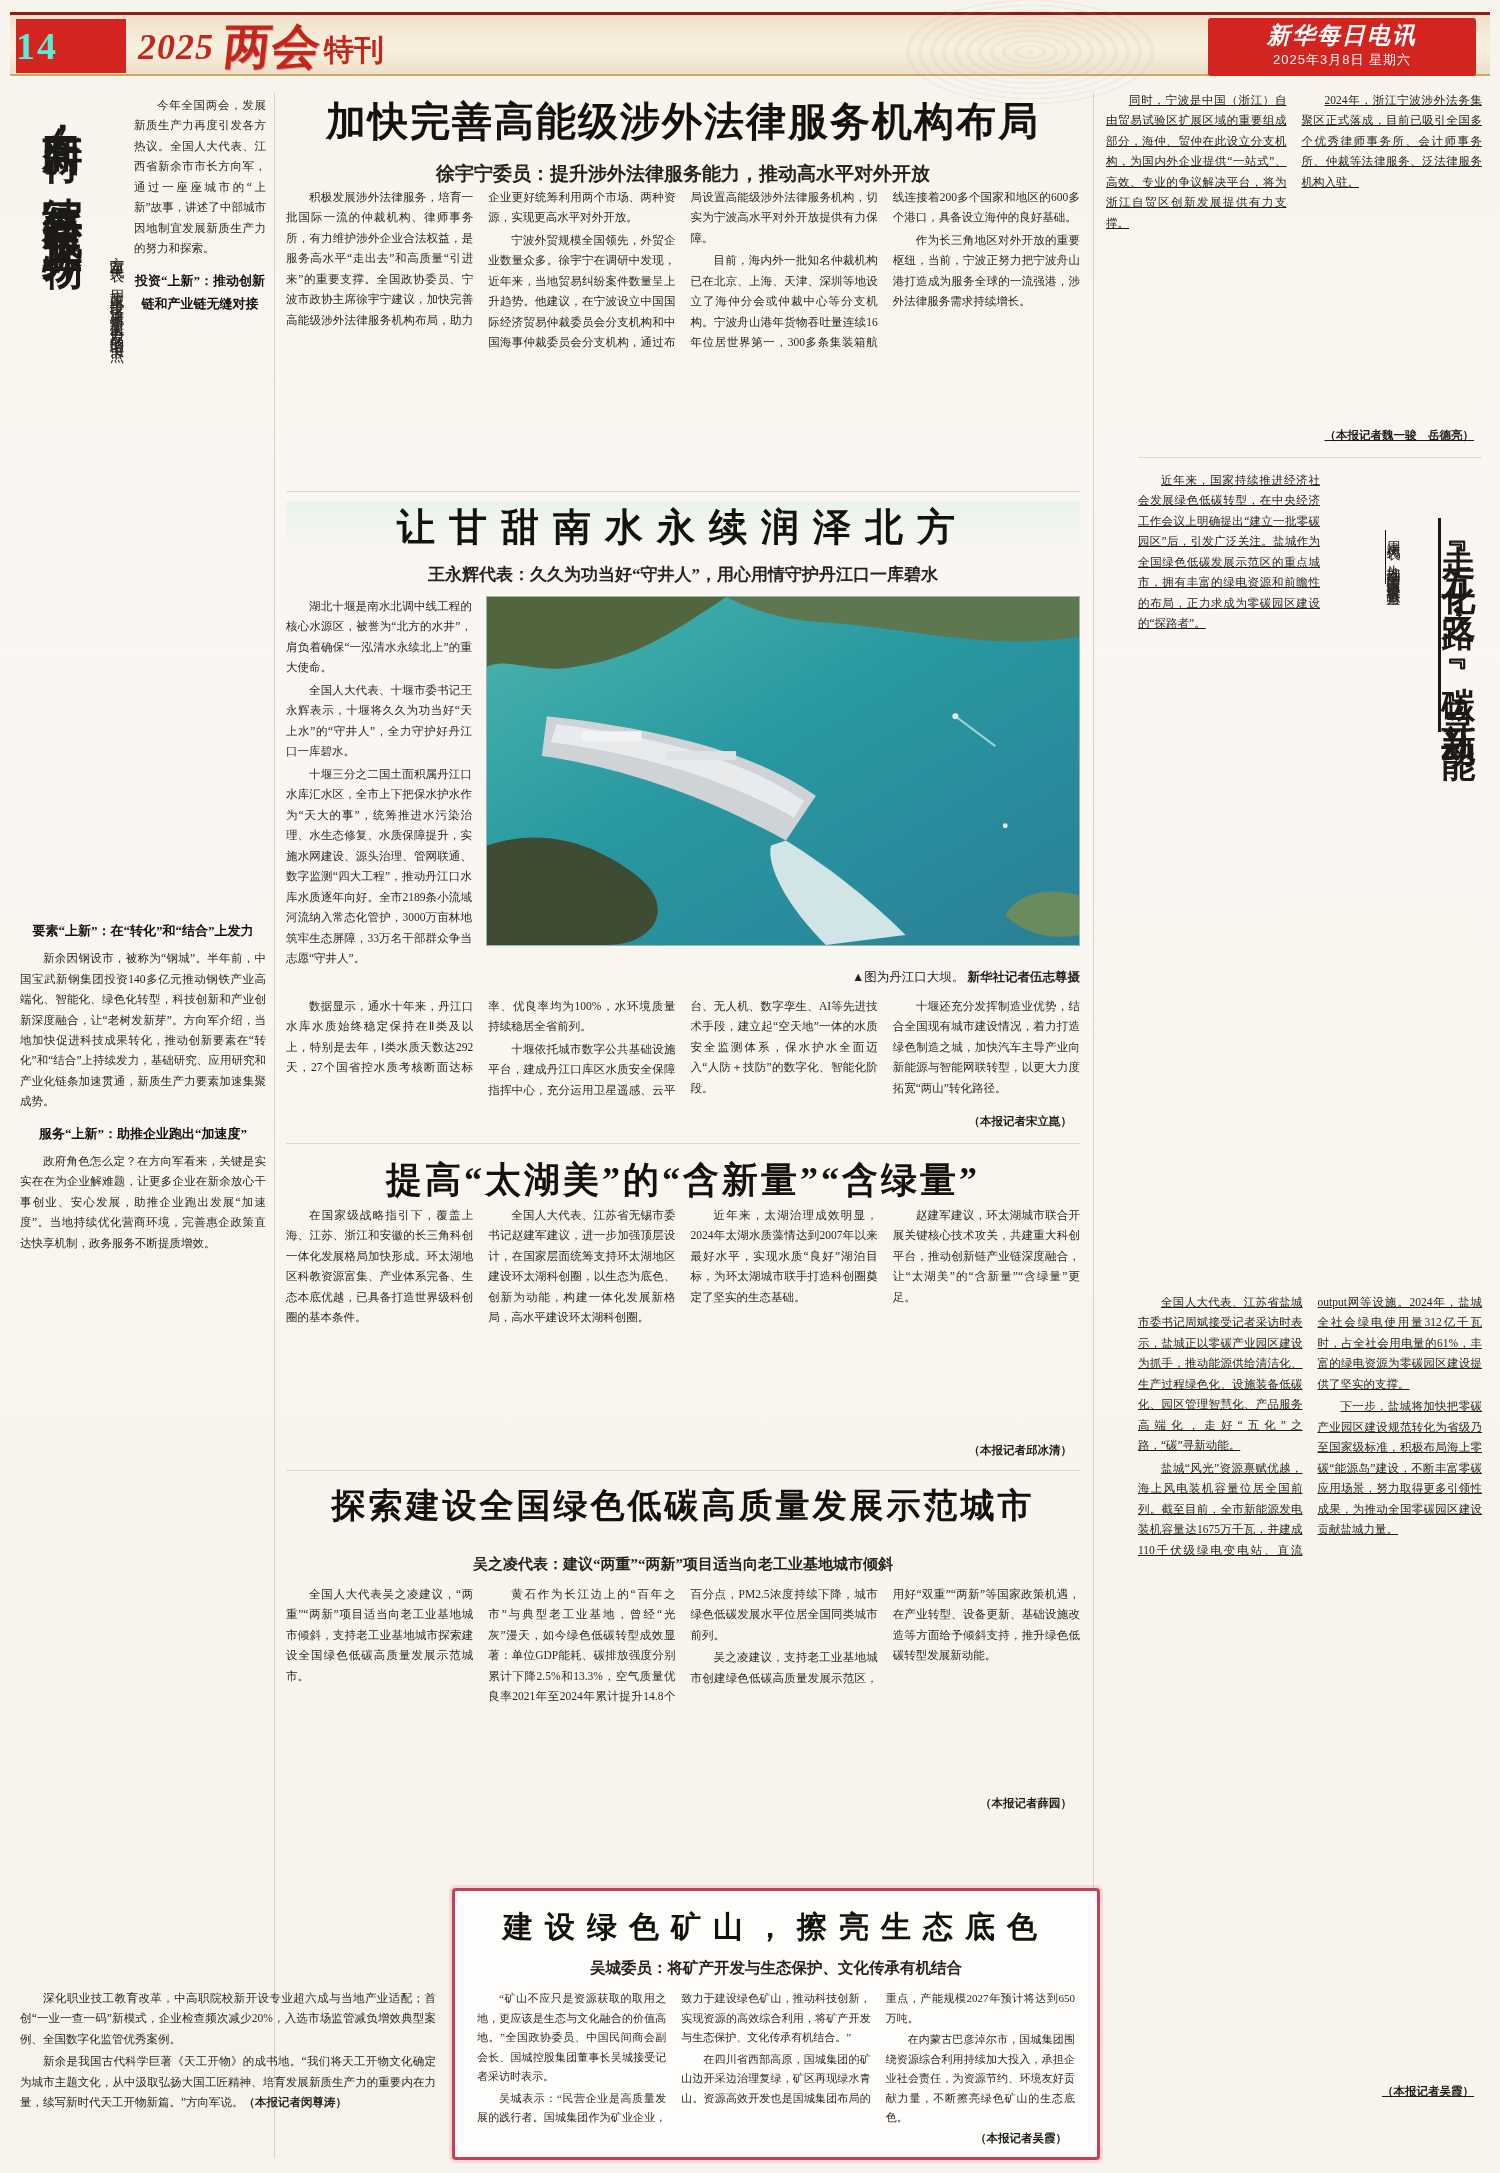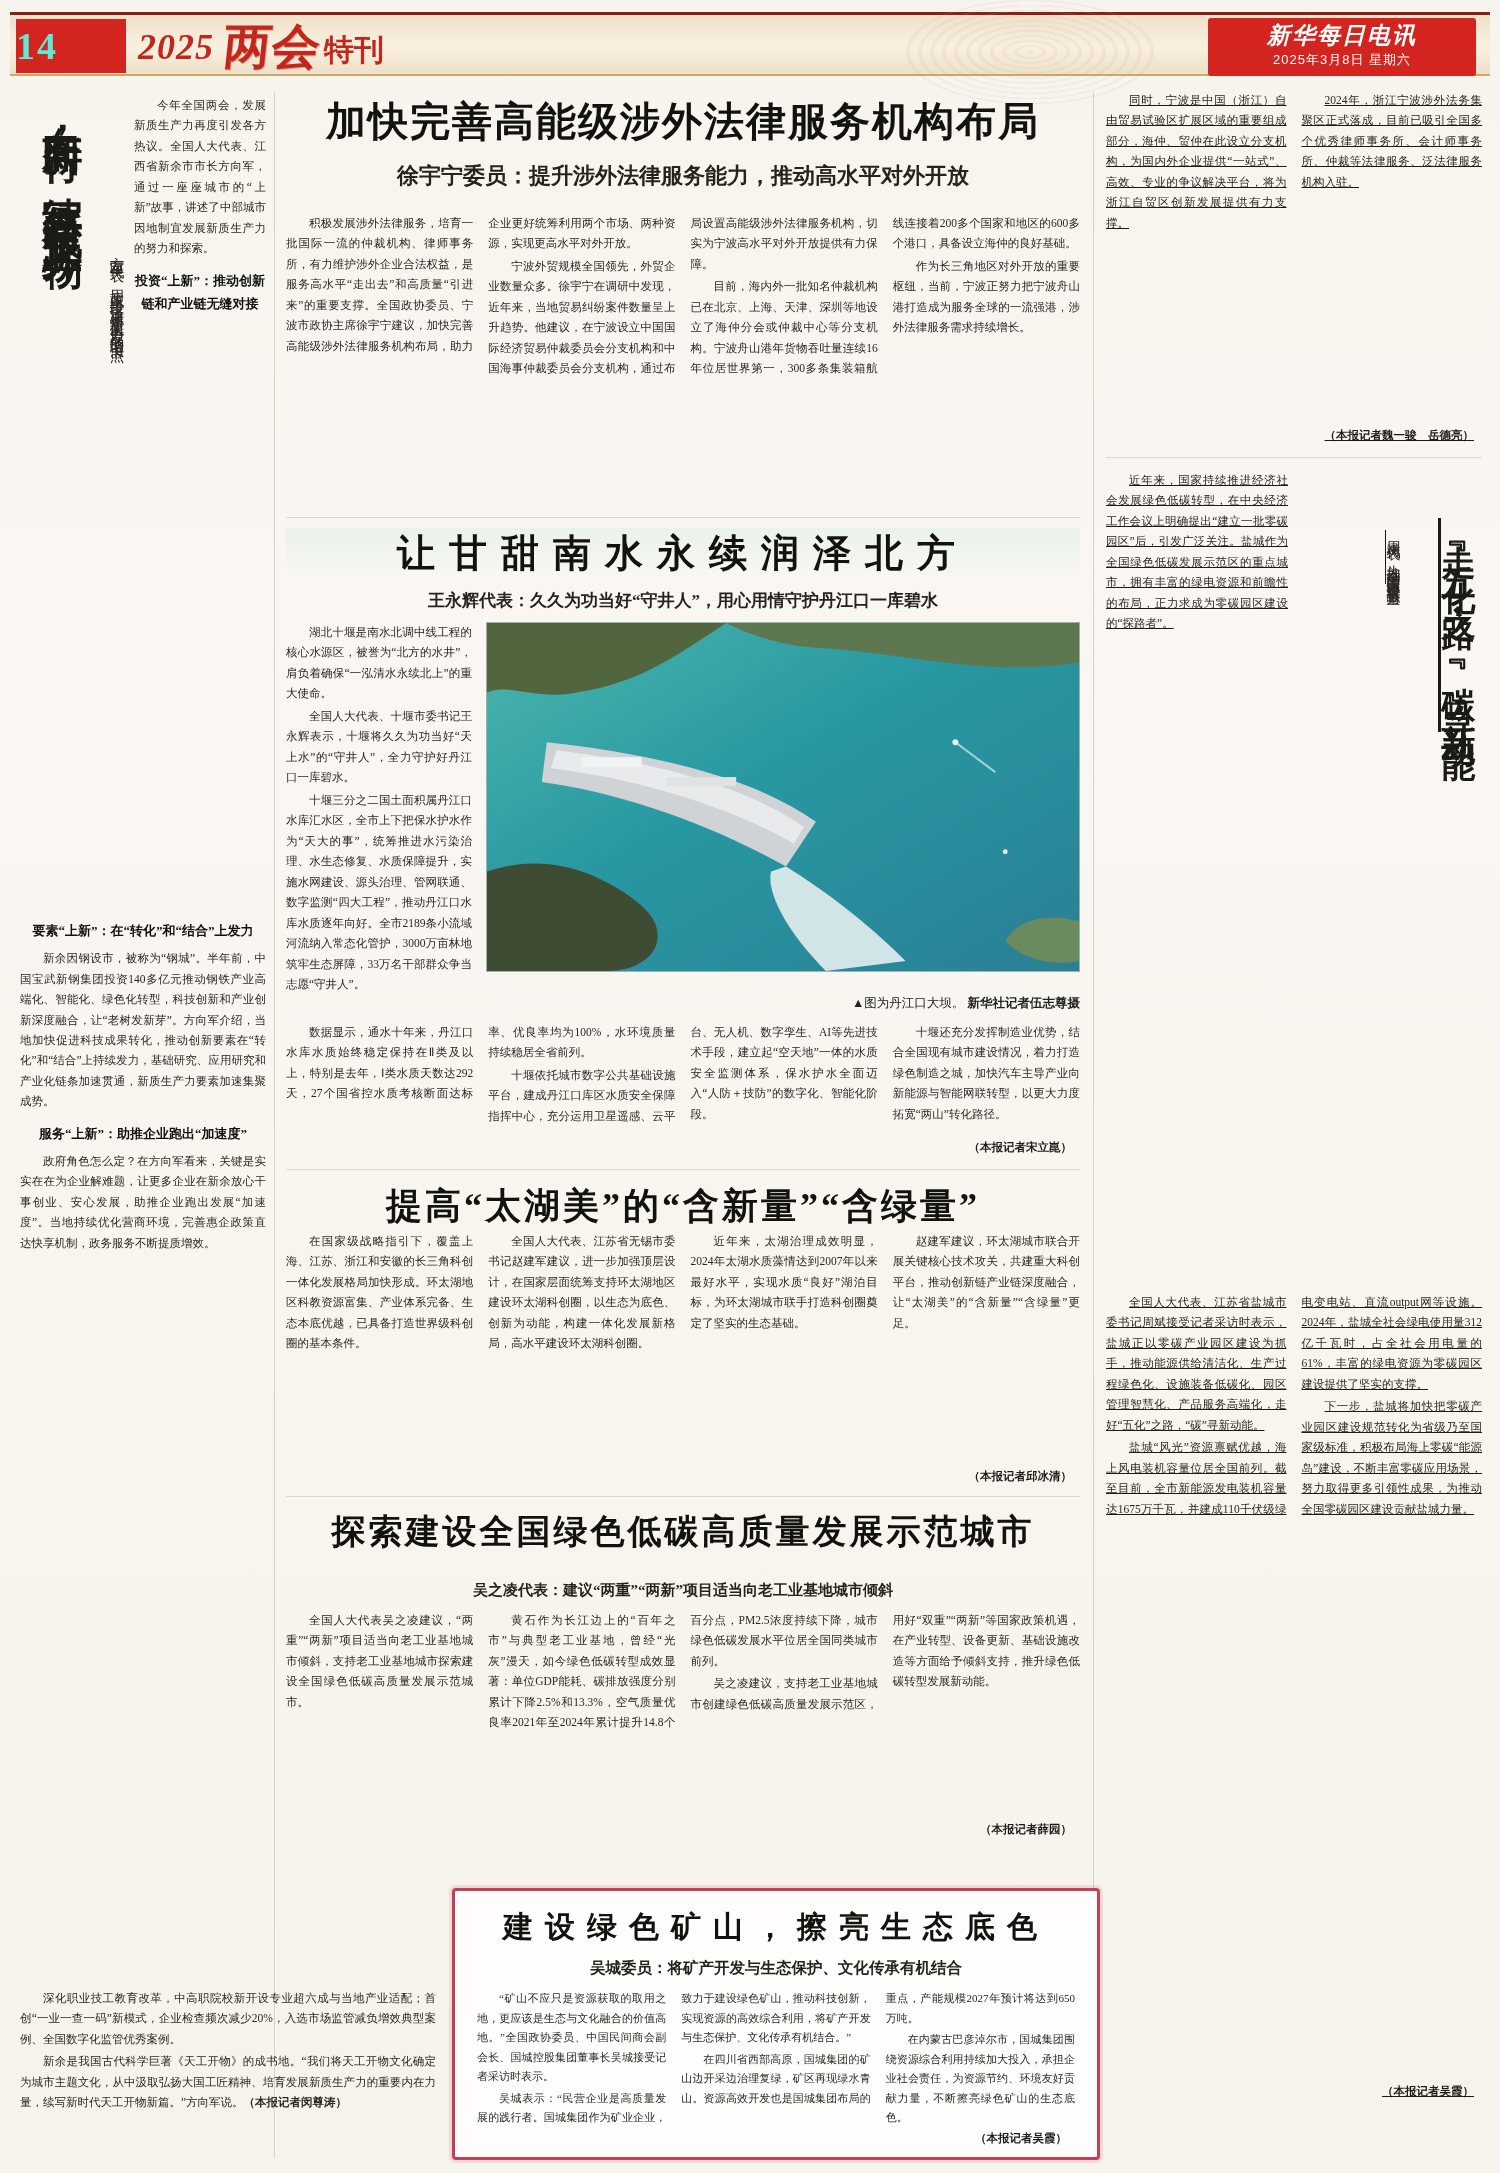--- a/index.html
+++ b/index.html
@@ -53,21 +53,21 @@
   #left-vbyline { font-size:14.5px; line-height:1.3; letter-spacing:3px; width:34px; padding-top:150px; color:#2a2722; }
   #left-introcol { flex:1; margin-left:8px; height:800px; overflow:hidden; }
   #left-lower { margin-top:14px; height:1058px; overflow:hidden; }
   #left-bottom-wide { position:absolute; left:20px; top:1988px; width:416px; height:168px; overflow:hidden; }
   
   #center { position:absolute; left:286px; top:90px; width:794px; }
   .cols4 { column-count:4; column-gap:15px; overflow:hidden; }
   .cols3 { column-count:3; column-gap:15px; overflow:hidden; }
   .cols2 { column-count:2; column-gap:15px; overflow:hidden; }
   #a1-headline { font-size:40px; letter-spacing:2px; padding-top:4px; }
-  #a1-subhead { font-size:22px; margin:12px 0 22px; }
+  #a1-subhead { font-size:19px; margin:12px 0 0; }
   #a1-body { height:288px; }
   #a2 { margin-top:16px; border-top:1px solid #ddd8cd; padding-top:10px; }
   #a2-headline { font-size:38px; letter-spacing:14px; background:linear-gradient(180deg,rgba(214,238,228,.45),rgba(255,255,255,0)); }
   #a2-subhead { font-size:17px; margin:10px 0 10px; }
   #a2-row { display:flex; gap:14px; }
   #a2-colleft { width:186px; height:372px; overflow:hidden; }
   #a2-photo { width:594px; height:350px; border:1px solid #9db3ad; }
   #a2-caption { text-align:right; font-size:12.5px; margin-top:19px; color:#222; }
   #a2-caption .credit { font-weight:bold; }
   #a2-body2 { height:118px; margin-top:10px; }
@@ -84,21 +84,21 @@
     position:absolute; left:452px; top:1888px; width:648px; height:272px;
     background:#fffdfb; border:3px solid #c04055; border-radius:4px;
     box-shadow:0 0 0 3px rgba(230,170,180,.35); padding:16px 22px 10px;
   }
   #a5-headline { font-size:30px; letter-spacing:12px; }
   #a5-subhead { font-size:15.5px; margin:10px 0 10px; }
   #a5-body { height:142px; font-size:11px; }
   
   #rightstrip { position:absolute; left:1106px; top:90px; width:376px;text-decoration:underline; }
   #a1cont-body { height:338px; }
-  #r2 { margin-top:14px; border-top:1px solid #ddd8cd; padding-top:12px; }
+  #r2 { margin-top:14px; border-top:1px solid #ddd8cd; padding-top:12px;margin-left:32px; }
   #r2-toprow { display:flex; height:812px; }
   #r2-colleft { width:182px; height:812px; overflow:hidden; }
   #r2-titleblock { flex:1; display:flex; justify-content:flex-end; gap:16px; padding-left:6px; }
   #r2-vbyline { font-size:14px; line-height:1.3; letter-spacing:2px; width:30px; padding-top:60px; color:#2a2722; }
   #r2-vtitle { font-size:34px; font-weight:bold; letter-spacing:12px; line-height:1.4; width:64px; padding-top:48px; }
   #r2-body2 { height:792px; margin-top:10px; }
 </style>
 </head>
 <body>
 

